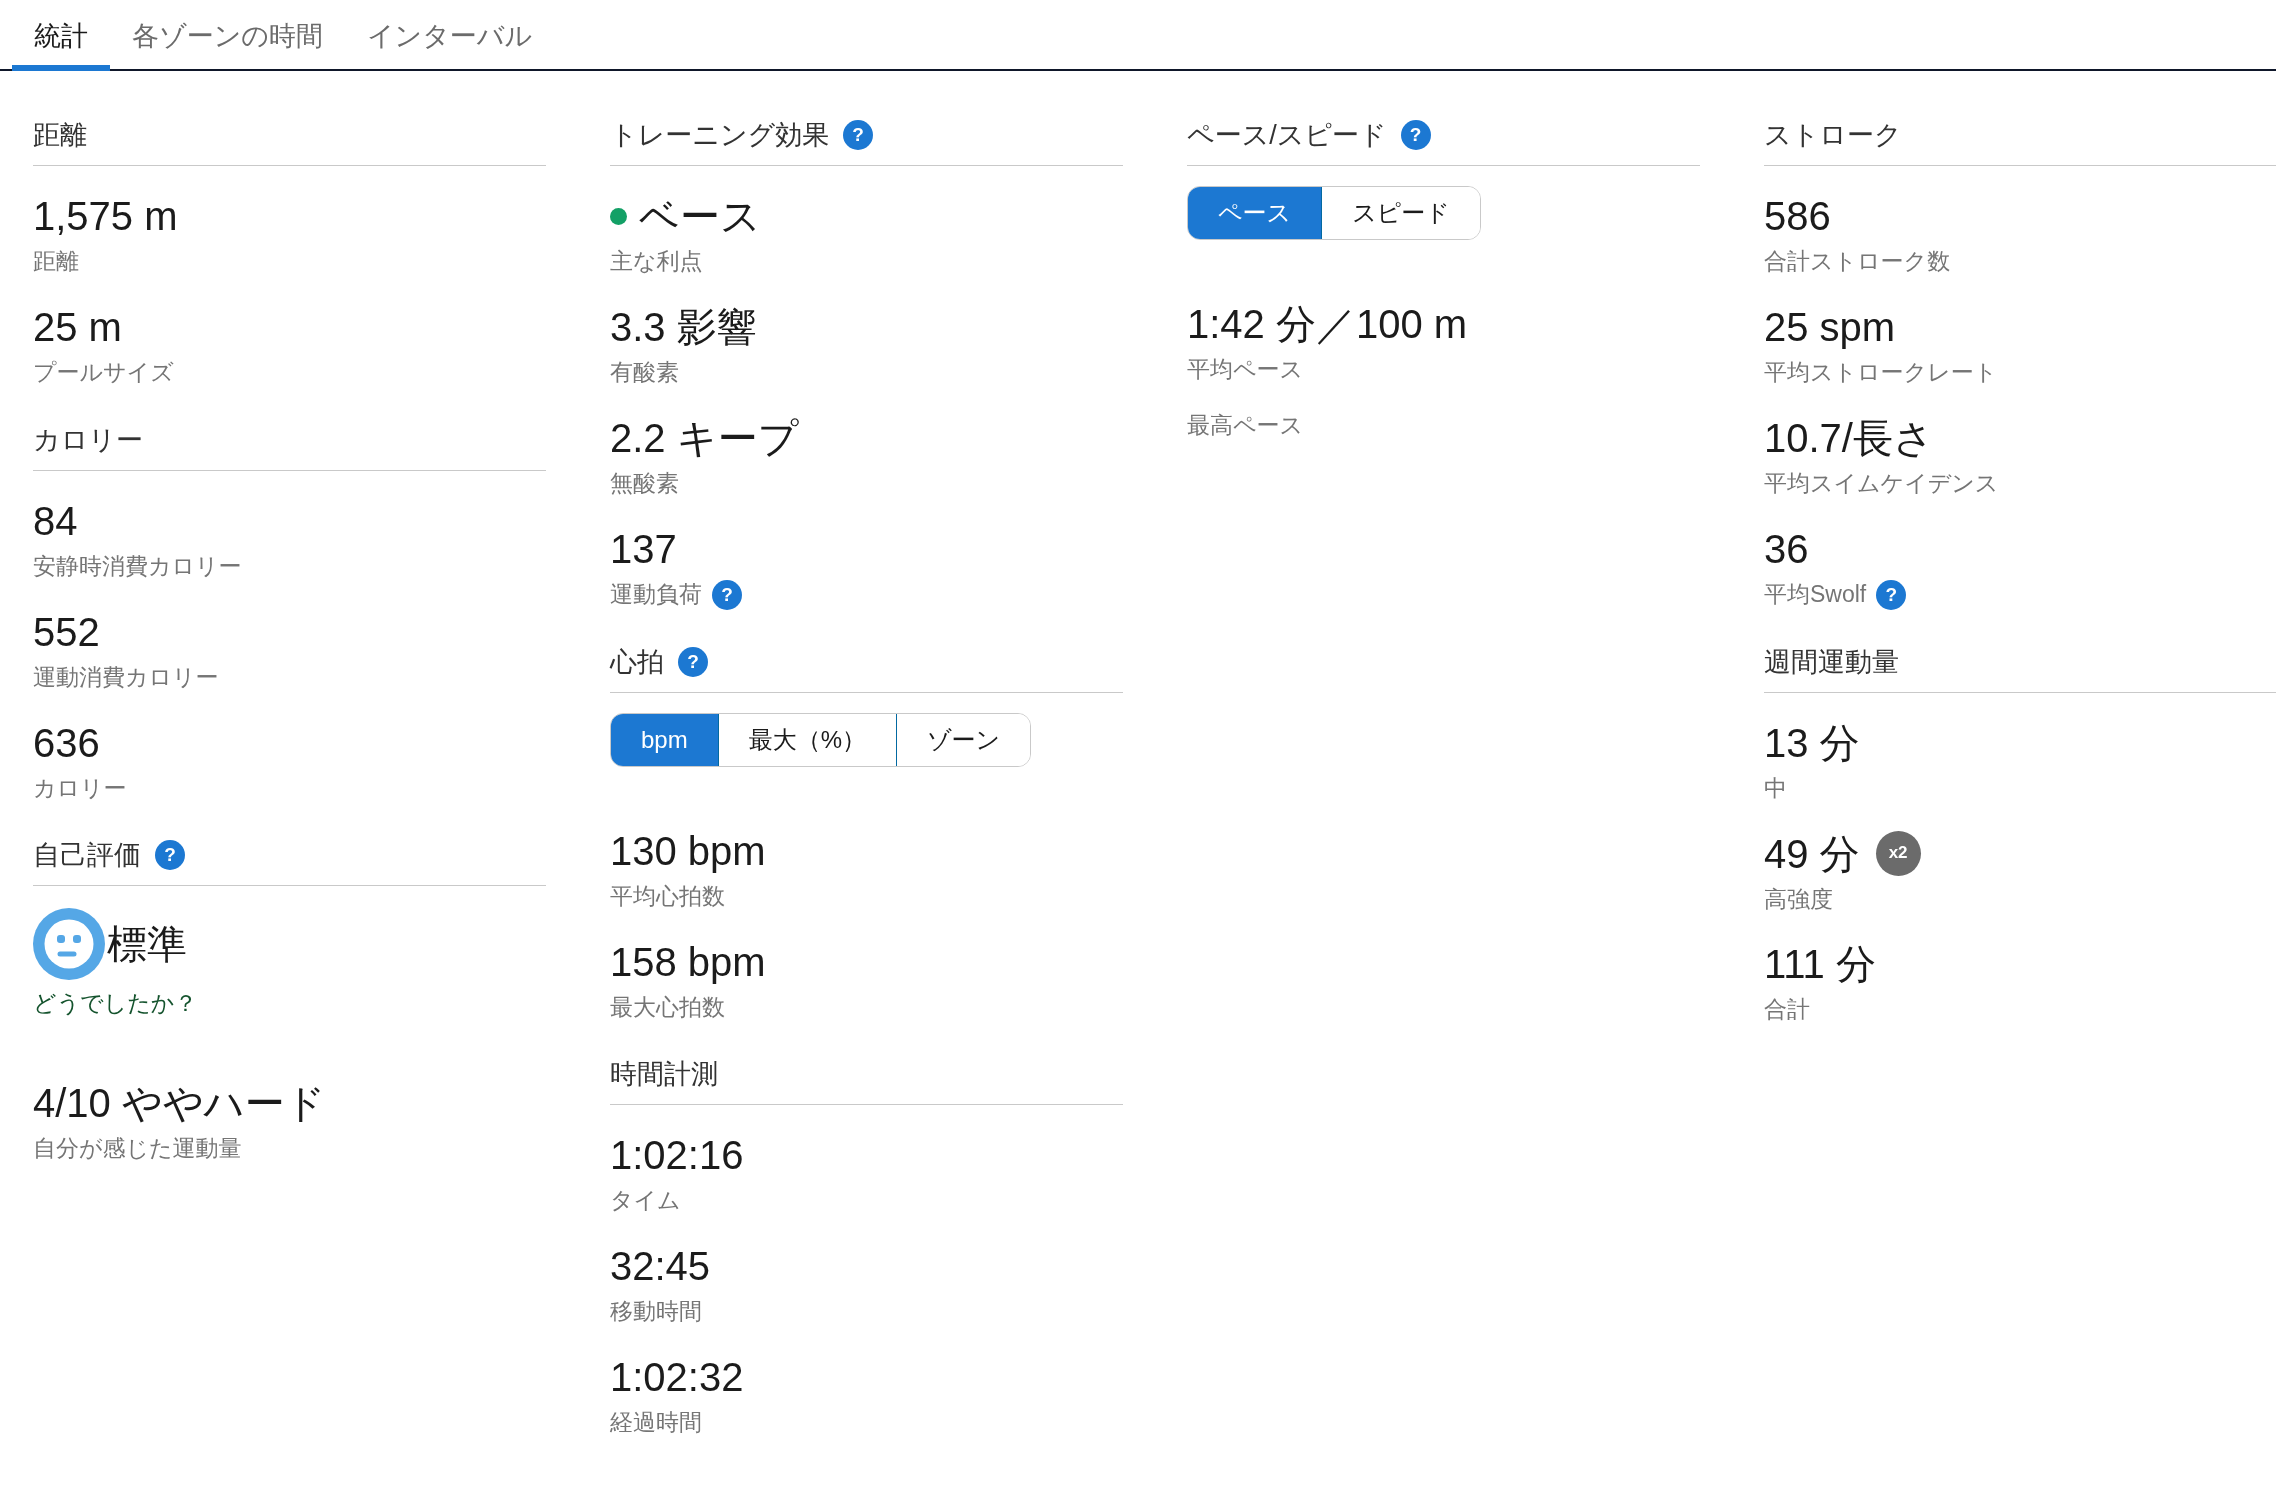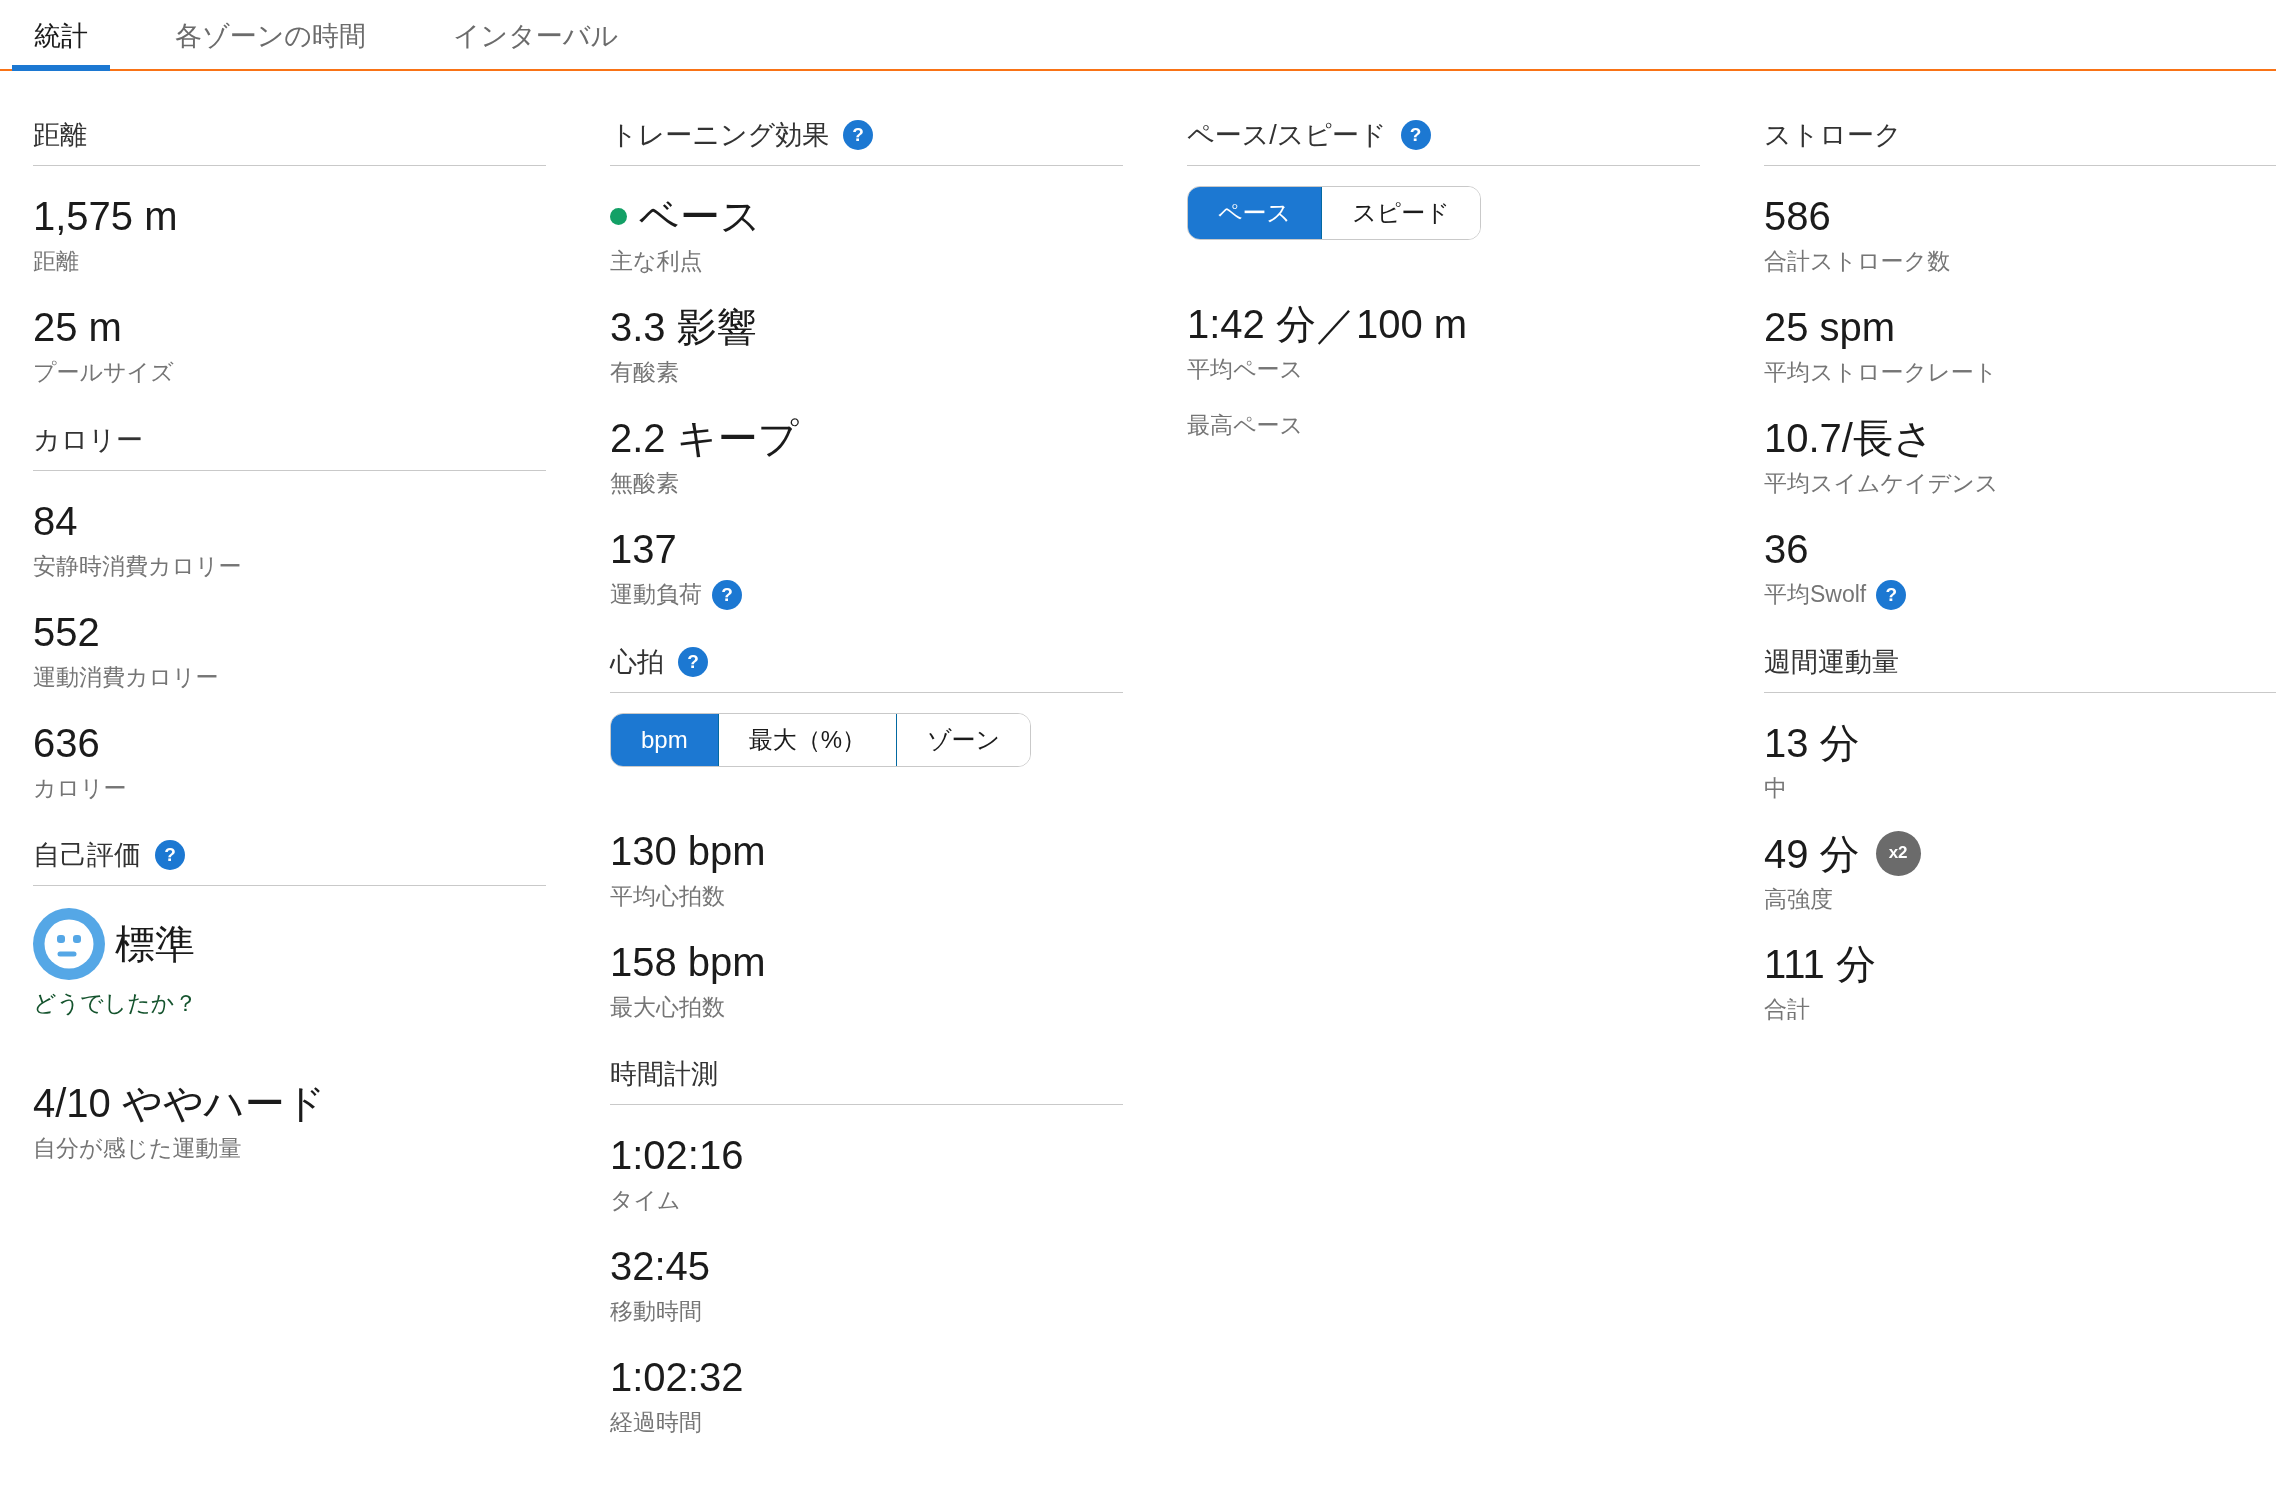--- a/index.html
+++ b/index.html
@@ -7,22 +7,21 @@
   body {
     width:2276px; height:1510px; overflow:hidden;
     font-family:"Liberation Sans","DejaVu Sans",sans-serif;
     color:#1b1b1b;
   }
 
   
   .tabbar {
     display:flex; align-items:flex-end;
     padding-left:12px; height:71px;
-    border-bottom:2px solid #f97316;
-    gap:43px;
+    border-bottom:2px solid #0f172a;
   }
   .tab {
     position:relative; padding:0 22px; font-size:27px; line-height:66px;
     color:#6b6b6b; cursor:pointer; background:none; border:none;
     font-family:inherit;
   }
   .tab.active { color:#1a1a1a; }
   .tab.active::after {
     content:""; position:absolute; left:0; right:0; bottom:-2px;
     height:6px; background:#1c78d2;
@@ -84,21 +83,21 @@
   .seg-btn + .seg-btn { border-left:1px solid #0369a1; }
   .seg-btn.active { background:#1c78d2; color:#fff; }
 
   .badge {
     width:45px; height:45px; border-radius:50%;
     background:#6b6b6b; color:#fff;
     display:inline-flex; align-items:center; justify-content:center;
     font-size:17px; font-weight:bold; margin-left:4px; flex:0 0 auto;
   }
 
-  .feel-row { display:flex; align-items:center; gap:10px; margin-top:22px; }
+  .feel-row { display:flex; align-items:center; gap:2px; margin-top:22px; }
   .feel-label { font-size:40px; color:#1b1b1b; }
   .feel-sub {
     font-size:23px; color:#14532d; margin-top:8px;
   }
   .smiley { width:72px; height:72px; display:block; cursor:pointer; }
 </style>
 </head>
 <body>
 
 <nav class="tabbar">

